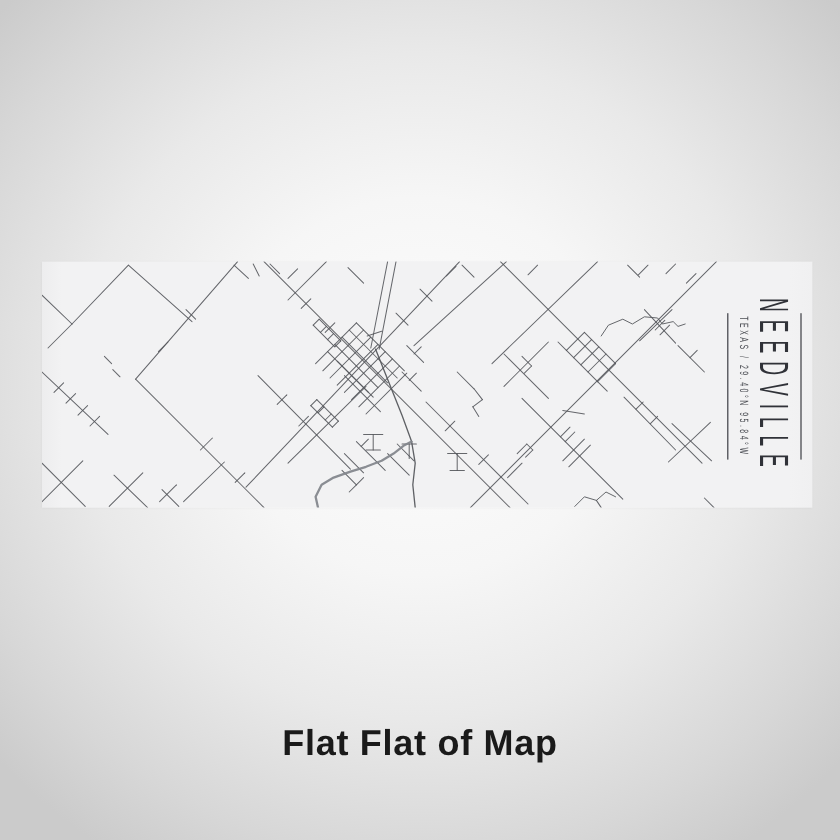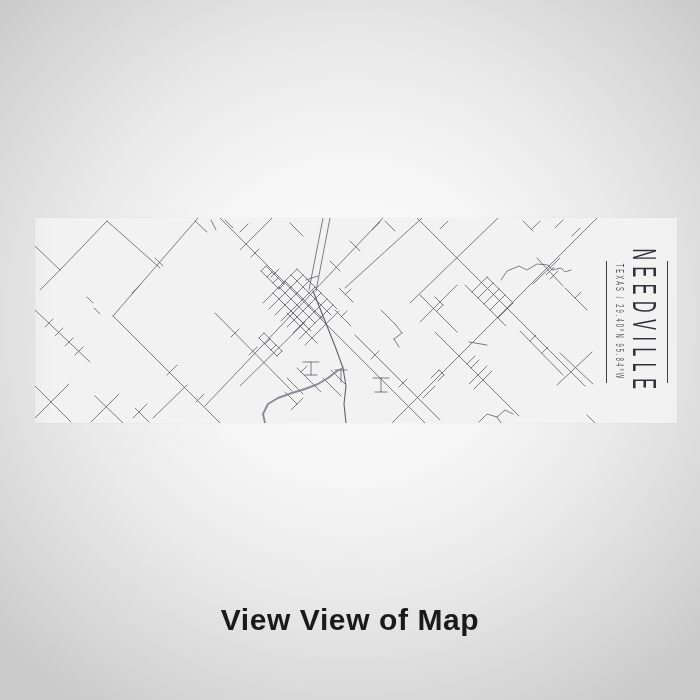--- a/index.html
+++ b/index.html
@@ -186,14 +186,14 @@
         <polyline points="278,73 288,98 300,128 308,150 311,168 309,186 311,205" fill="none" stroke="#56585d" stroke-width="1.1" stroke-linecap="round" stroke-linejoin="round" opacity="0.95"></polyline>
         <polyline points="230,205 228,196 233,186 243,180 257,175 270,171 283,166 293,160 302,153 308,150" fill="none" stroke="#84878d" stroke-width="1.9" stroke-linecap="round" stroke-linejoin="round" opacity="0.95"></polyline>
         <polyline points="466,62 472,53 484,48 492,52 502,46 513,47 517,52 526,50 530,54 536,52" fill="none" stroke="#56585d" stroke-width="0.8" stroke-linecap="round" stroke-linejoin="round" opacity="0.95"></polyline>
         <polyline points="444,204 452,196 462,199 470,192 478,196" fill="none" stroke="#56585d" stroke-width="0.8" stroke-linecap="round" stroke-linejoin="round" opacity="0.95"></polyline>
       </svg>
     <div class="rule rule-left"></div>
     <div class="rule rule-right"></div>
     <div class="map-title" style="color: rgb(48, 50, 56);">NEEDVILLE</div>
     <div class="map-subtitle">TEXAS / 29.40°N 95.84°W</div>
   </div>
-  <div class="caption" style="color: rgb(26, 26, 26);">View View of Map</div>
+  <div class="caption" style="color: rgb(26, 26, 26);">Flat Flat of Map</div>
 </div>
 
 </body></html>

